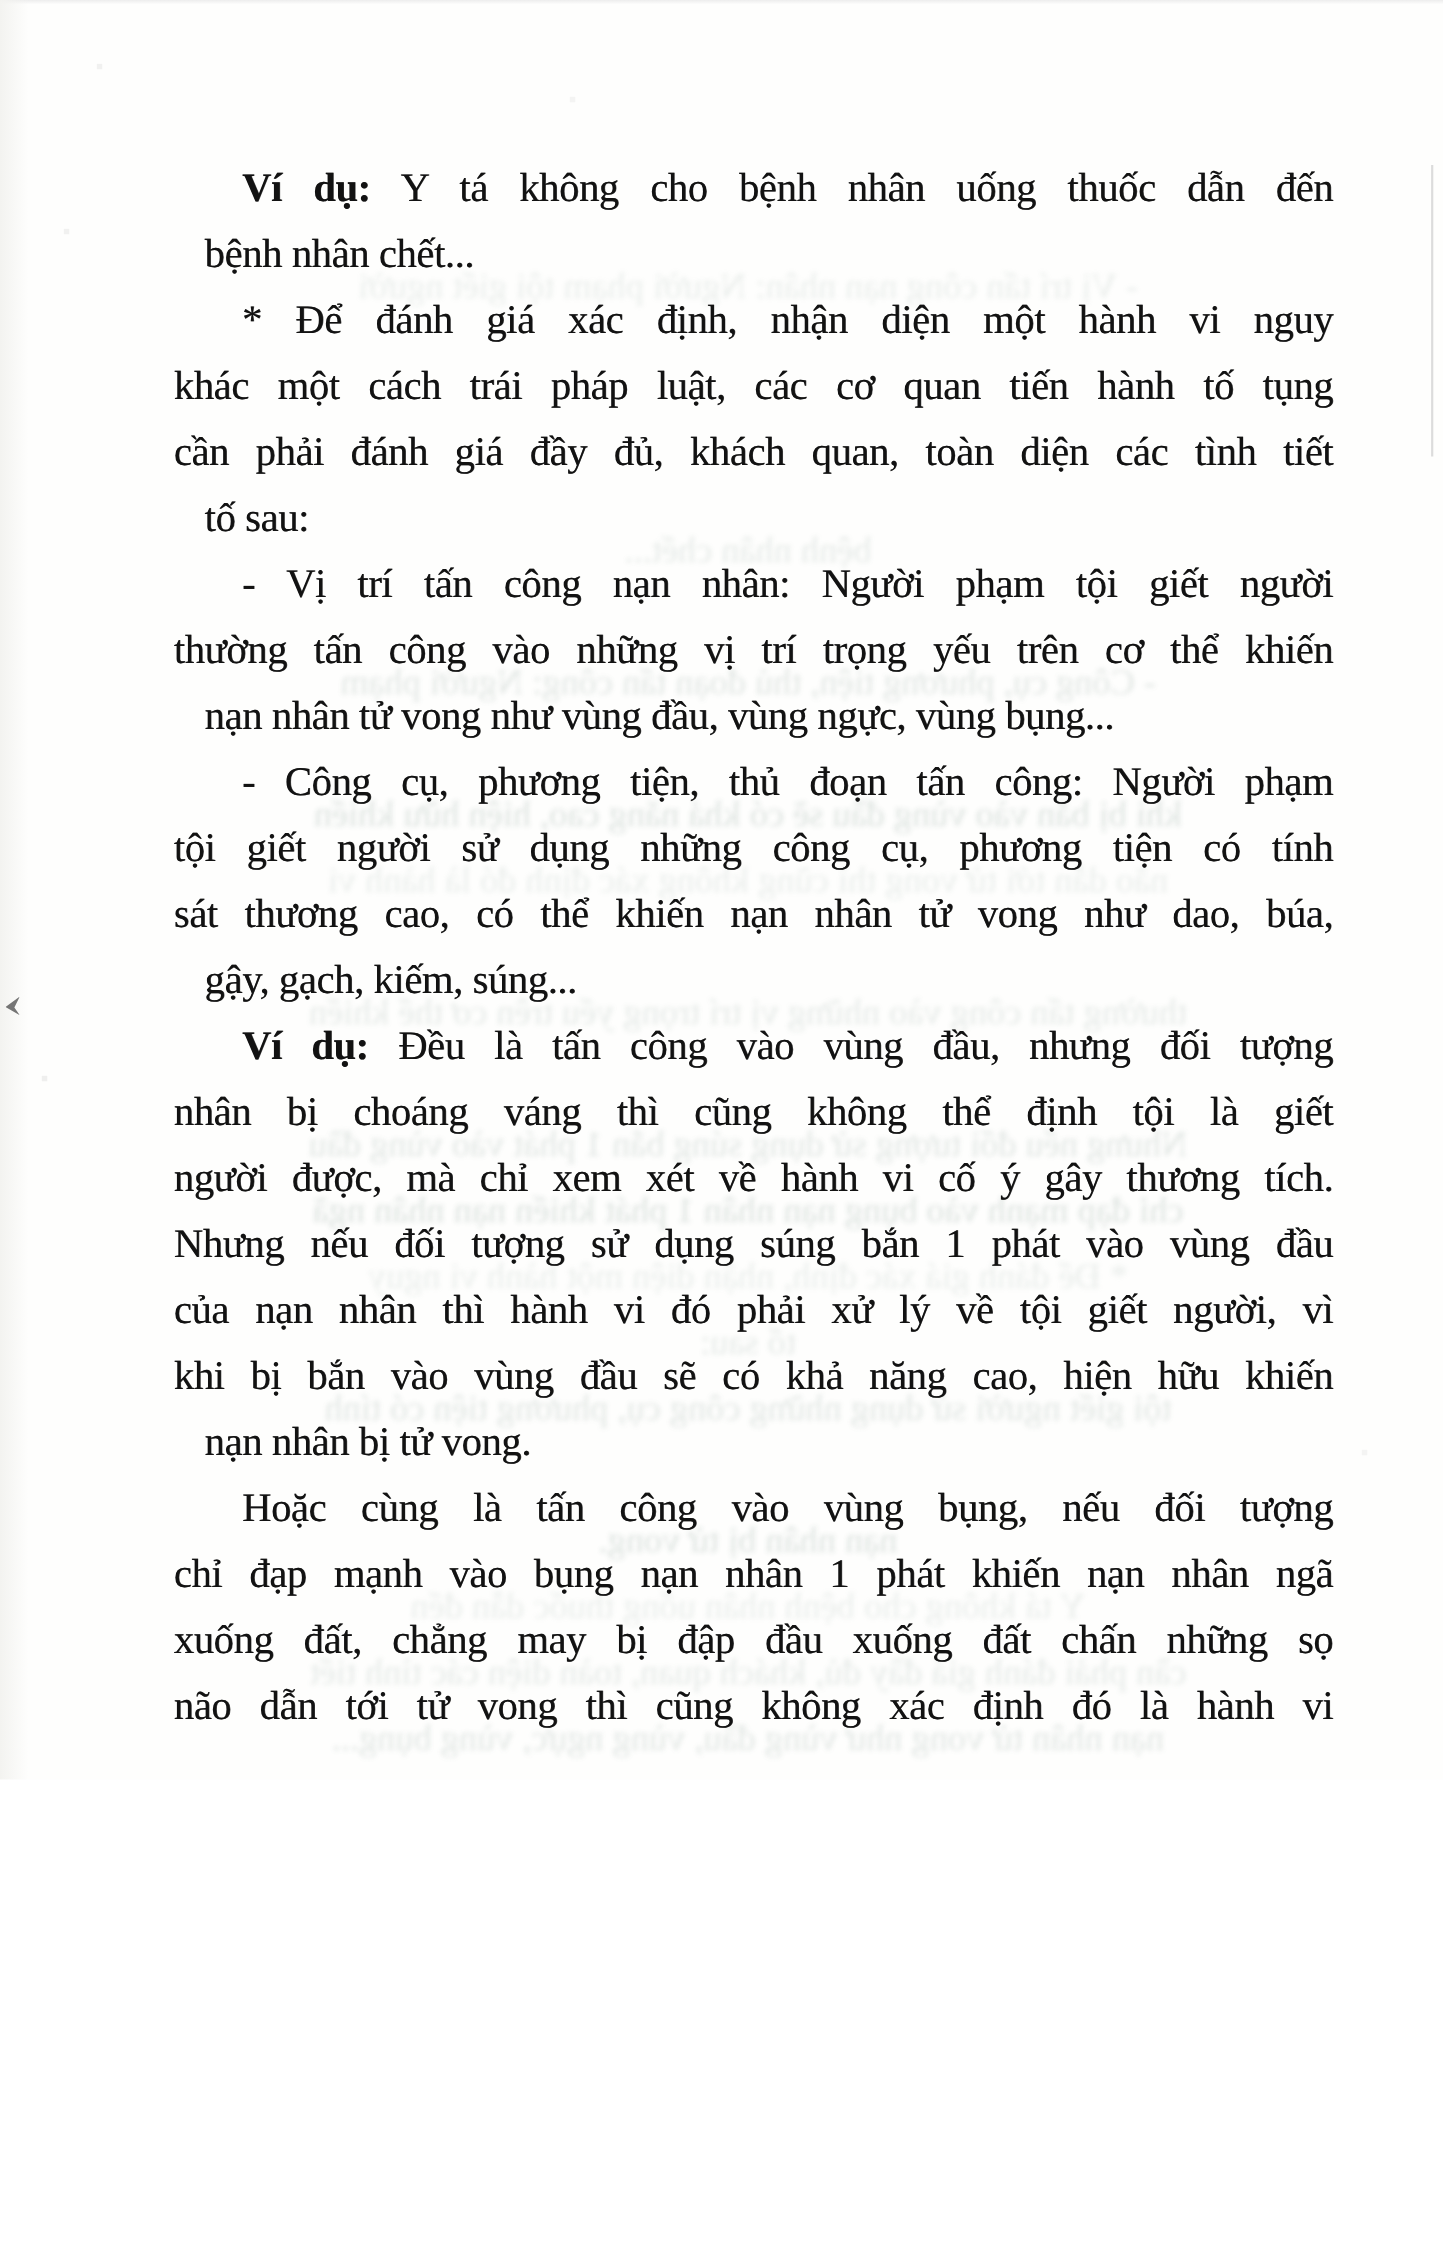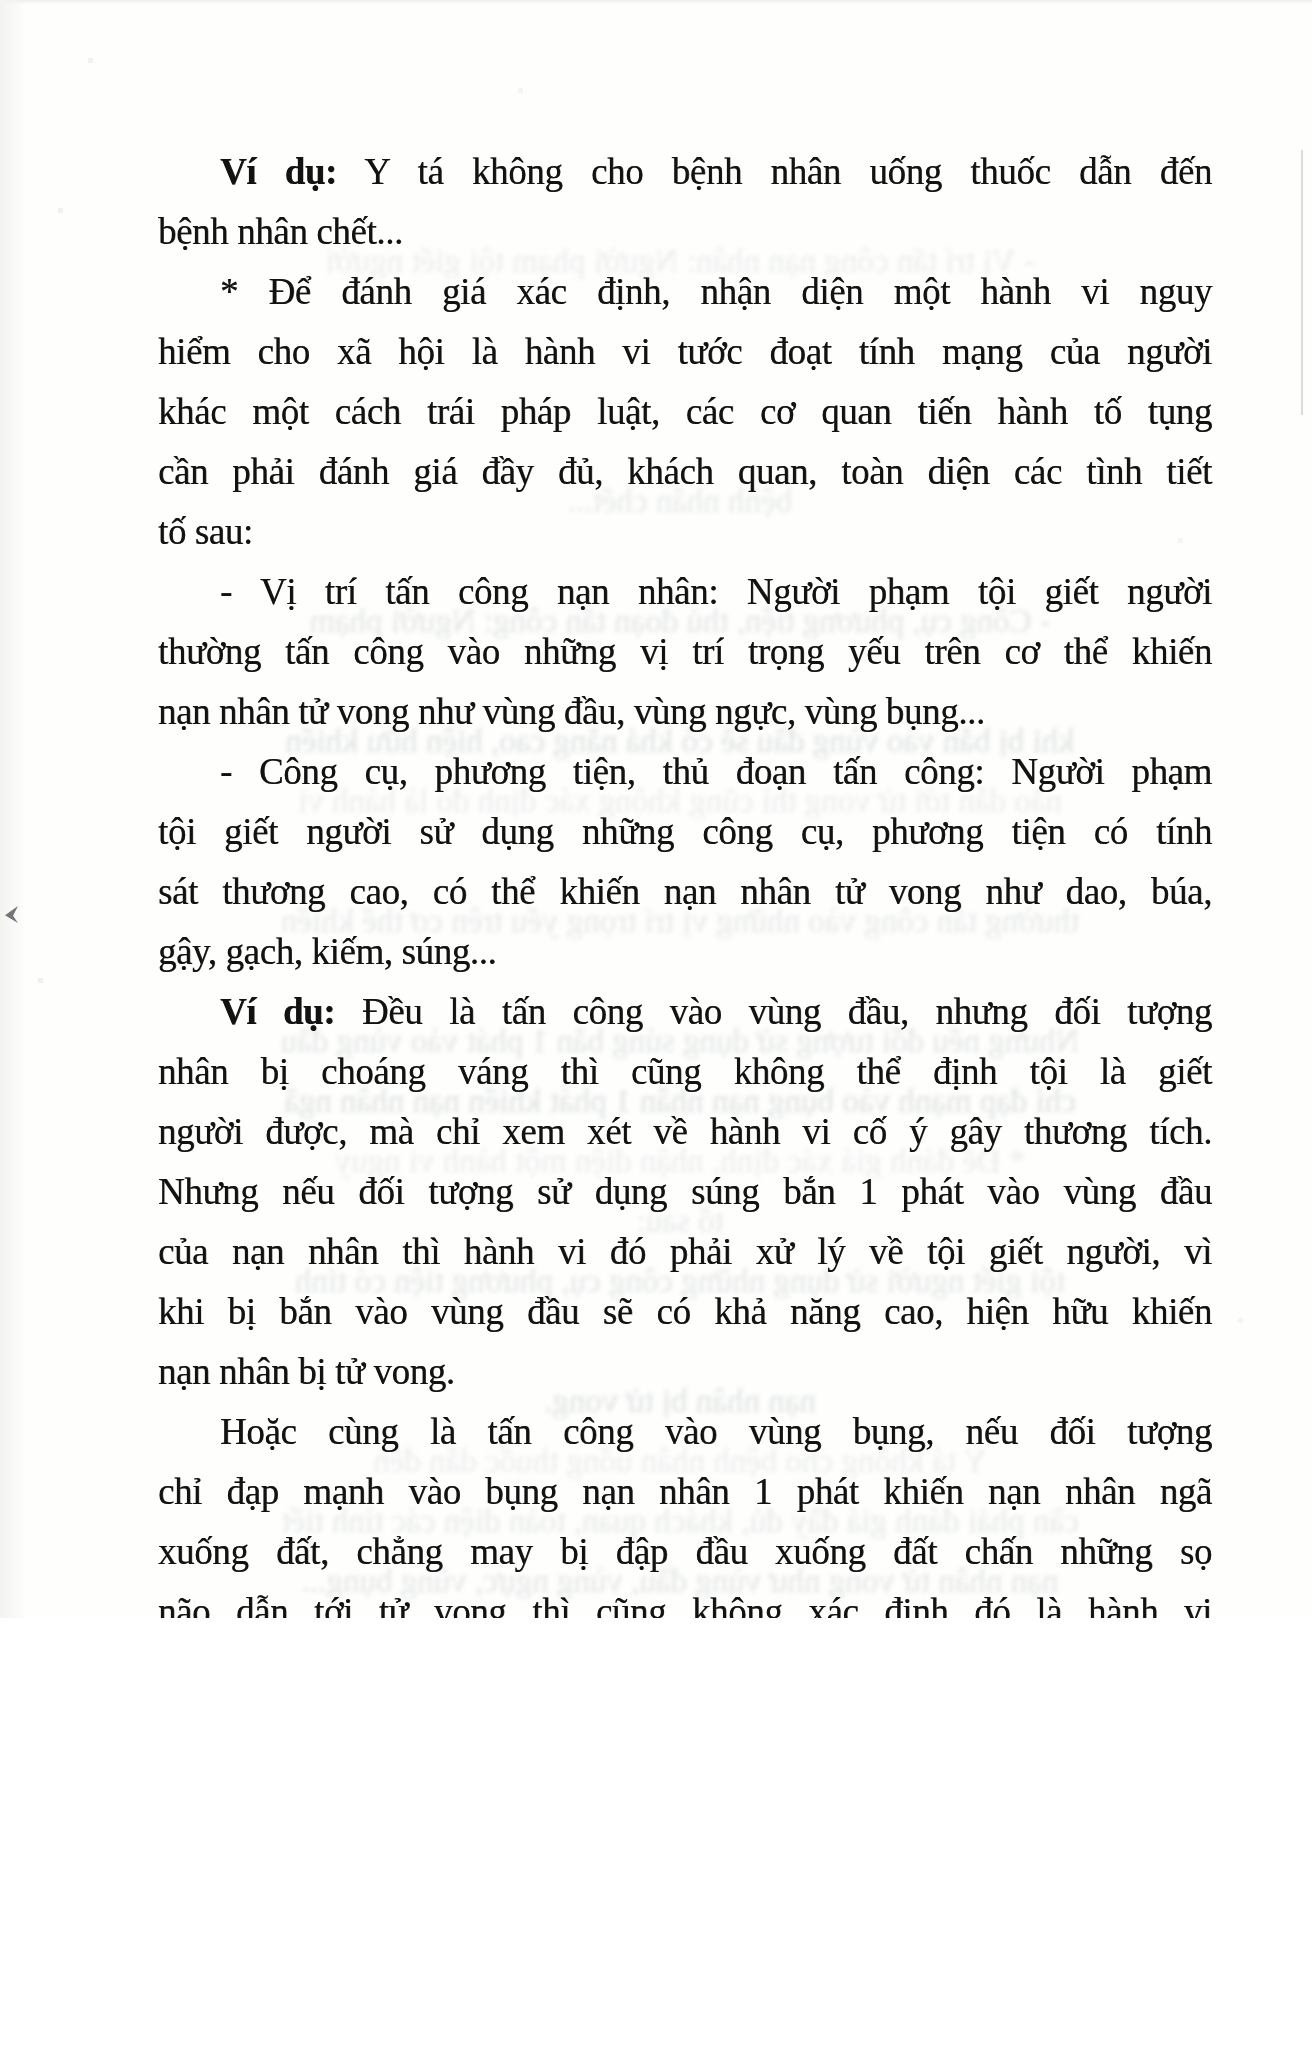--- a/index.html
+++ b/index.html
@@ -54,21 +54,21 @@
   .line {
     height: 60px;
     line-height: 60px;
     font-size: 37px;
     letter-spacing: -0.4px;
     white-space: nowrap;
     text-align: justify;
     text-align-last: justify;
     text-shadow: 0.4px 0 0 rgba(0,0,0,0.65);
   }
-  .line.last { text-align-last: left; }
+  .line.last { text-align-last: left; margin-left: 28px; }
   .line.indent { padding-left: 62px; }
   .line b { font-weight: bold; }
   
   .bleed {
     position: absolute;
     left: 150px;
     width: 1060px;
     height: 42px;
     line-height: 42px;
     font-size: 33px;
@@ -117,21 +117,20 @@
       <div class="bleed" style="top: 1500px; opacity: 0.67;">cần phải đánh giá đầy đủ, khách quan, toàn diện các tình tiết</div>
       <div class="bleed" style="top: 1560px; opacity: 0.79;">nạn nhân tử vong như vùng đầu, vùng ngực, vùng bụng...</div>
       <div class="bleed" style="top: 1620px; opacity: 0.91;"> Đều là tấn công vào vùng đầu, nhưng đối tượng</div>
       <div class="bleed" style="top: 1680px; opacity: 0.55;">của nạn nhân thì hành vi đó phải xử lý về tội giết người, vì</div>
     </div>
 
   <div class="text-block">
       <div class="line indent"><b>Ví dụ:</b> Y tá không cho bệnh nhân uống thuốc dẫn đến</div>
       <div class="line last">bệnh nhân chết...</div>
       <div class="line indent">* Để đánh giá xác định, nhận diện một hành vi nguy</div>
-      <div class="line">hiểm cho xã hội là hành vi tước đoạt tính mạng của người</div>
       <div class="line">khác một cách trái pháp luật, các cơ quan tiến hành tố tụng</div>
       <div class="line">cần phải đánh giá đầy đủ, khách quan, toàn diện các tình tiết</div>
       <div class="line last">tố sau:</div>
       <div class="line indent">- Vị trí tấn công nạn nhân: Người phạm tội giết người</div>
       <div class="line">thường tấn công vào những vị trí trọng yếu trên cơ thể khiến</div>
       <div class="line last">nạn nhân tử vong như vùng đầu, vùng ngực, vùng bụng...</div>
       <div class="line indent">- Công cụ, phương tiện, thủ đoạn tấn công: Người phạm</div>
       <div class="line">tội giết người sử dụng những công cụ, phương tiện có tính</div>
       <div class="line">sát thương cao, có thể khiến nạn nhân tử vong như dao, búa,</div>
       <div class="line last">gậy, gạch, kiếm, súng...</div>

